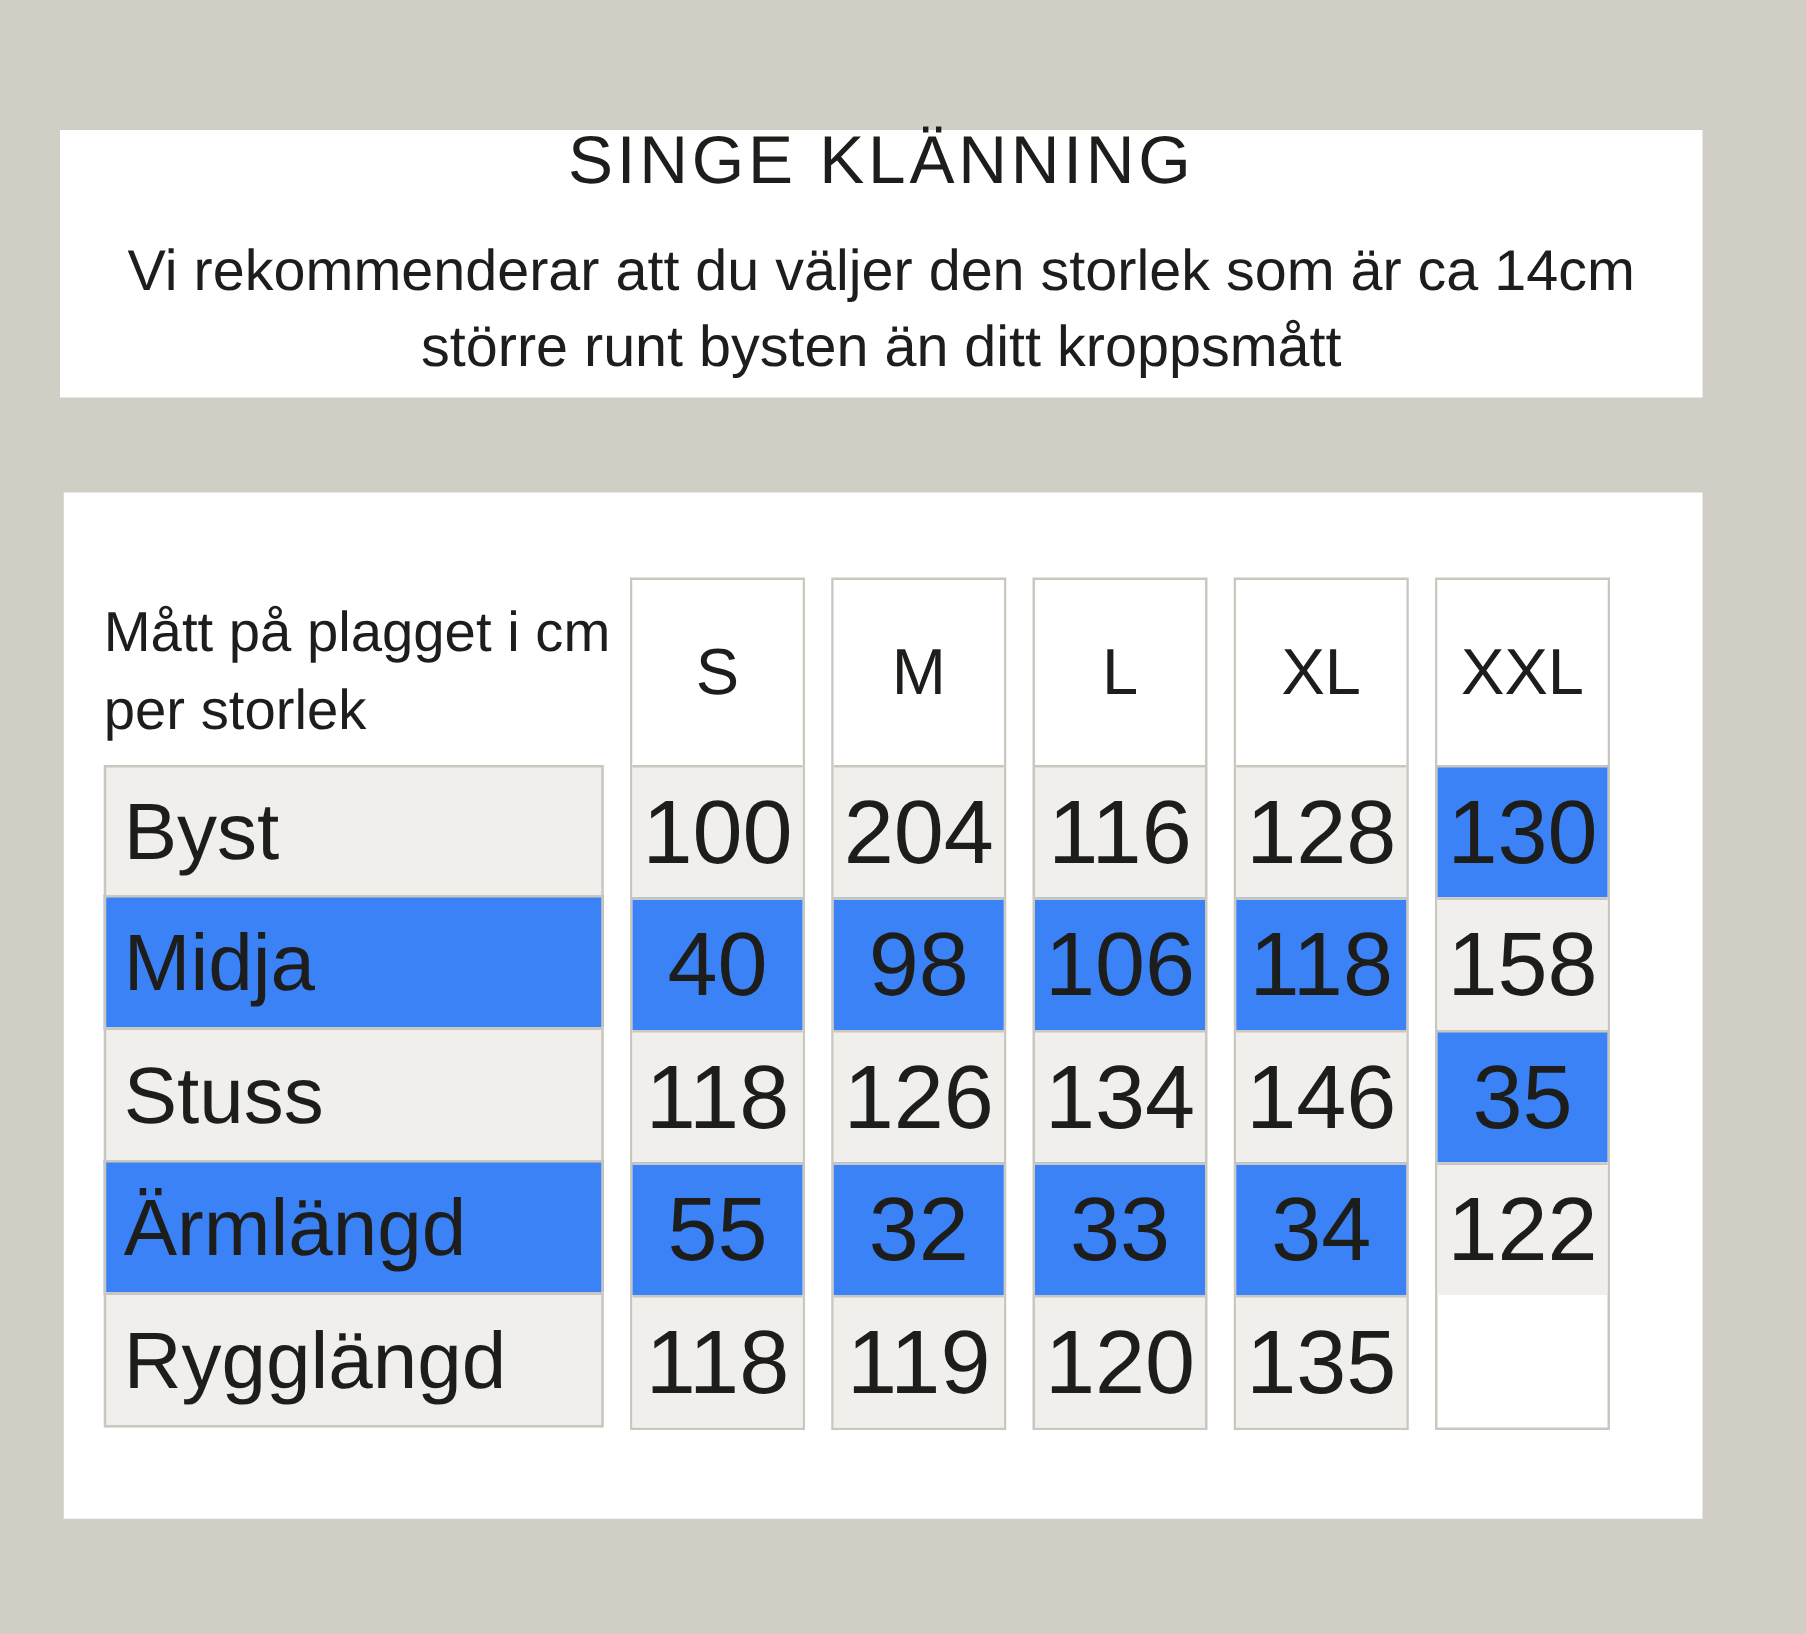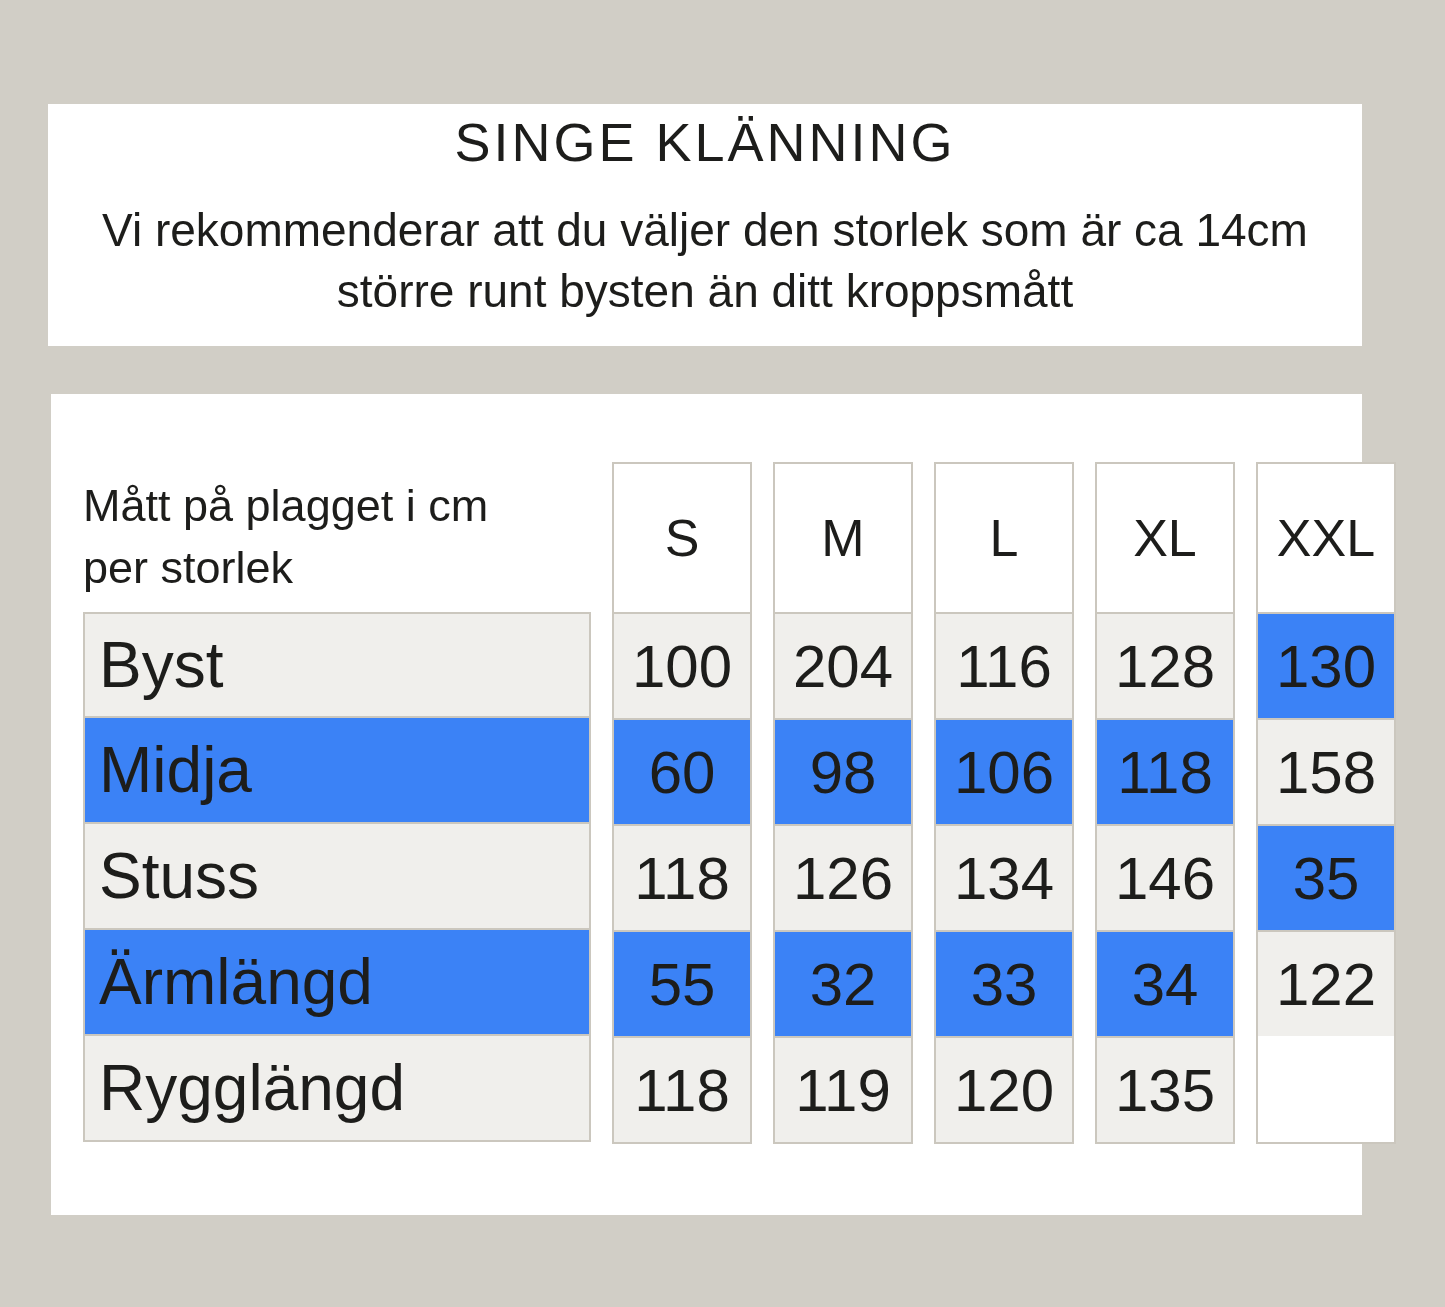--- a/index.html
+++ b/index.html
@@ -7,21 +7,21 @@
   body {
     width: 1445px; height: 1307px;
     position: relative;
     background: var(--page-bg, #d1cec6);
     font-family: "Liberation Sans", "DejaVu Sans", sans-serif;
     color: var(--text, #1d1d1b);
     overflow: hidden;
   }
   .panel { position: absolute; background: #ffffff; }
   .top-panel {
-    left: 48px; top: 104px; width: 1314px; height: 242px;
+    left: 48px; top: 104px; width: 1314px; height: 214px;
     display: flex; flex-direction: column;
     align-items: center; justify-content: center;
     text-align: center;
   }
   .title {
     margin: 0 0 12px 0;
     font-size: 54px; font-weight: 400;
     letter-spacing: 3px;
     line-height: 1.1;
   }
@@ -31,21 +31,21 @@
     line-height: 1.32;
     max-width: 1260px;
   }
   .table-panel {
     left: 51px; top: 394px; width: 1311px; height: 821px;
   }
   .size-table {
     position: absolute; left: 32px; top: 68px;
     display: flex; gap: 21px;
   }
-  .label-col { width: 508px; display: flex; flex-direction: column; }
+  .label-col { width: 400px; display: flex; flex-direction: column; }
   .corner-label {
     height: 150px;
     display: flex; align-items: center;
     font-size: 45px; line-height: 1.38;
     width: 410px;
   }
   .label-cell {
     height: 106px;
     border: 2px solid var(--border, #cbc7be);
     display: flex; align-items: center;
@@ -62,21 +62,21 @@
   .size-head {
     height: 148px;
     display: flex; align-items: center; justify-content: center;
     font-size: 52px;
     background: #ffffff;
   }
   .size-cell {
     height: 106px;
     border-top: 2px solid var(--border, #cbc7be);
     display: flex; align-items: center; justify-content: center;
-    font-size: 60px;
+    font-size: 72px;
   }
   .odd  { background: var(--cell-gray, #f0efec); }
   .even { background: #3b82f6; }
 </style>
 </head>
 <body style="--page-bg: #d1cec6; --cell-gray: #f0efec; --border: #cbc7be; --text: #1d1d1b;">
 
 <section class="panel top-panel">
   <h1 class="title">SINGE KLÄNNING</h1>
   <p class="subtitle">Vi rekommenderar att du väljer den storlek som är ca 14cm större runt bysten än ditt kroppsmått</p>
@@ -90,21 +90,21 @@
     <div class="label-cell odd">Byst</div>
         <div class="label-cell even">Midja</div>
         <div class="label-cell odd">Stuss</div>
         <div class="label-cell even">Ärmlängd</div>
         <div class="label-cell odd">Rygglängd</div>
       </div>
 
   <div class="size-col">
         <div class="size-head">S</div>
         <div class="size-cell odd">100</div>
-        <div class="size-cell even">60</div>
+        <div class="size-cell even">40</div>
         <div class="size-cell odd">118</div>
         <div class="size-cell even">55</div>
         <div class="size-cell odd">118</div>
       </div>
       <div class="size-col">
         <div class="size-head">M</div>
         <div class="size-cell odd">204</div>
         <div class="size-cell even">98</div>
         <div class="size-cell odd">126</div>
         <div class="size-cell even">32</div>

